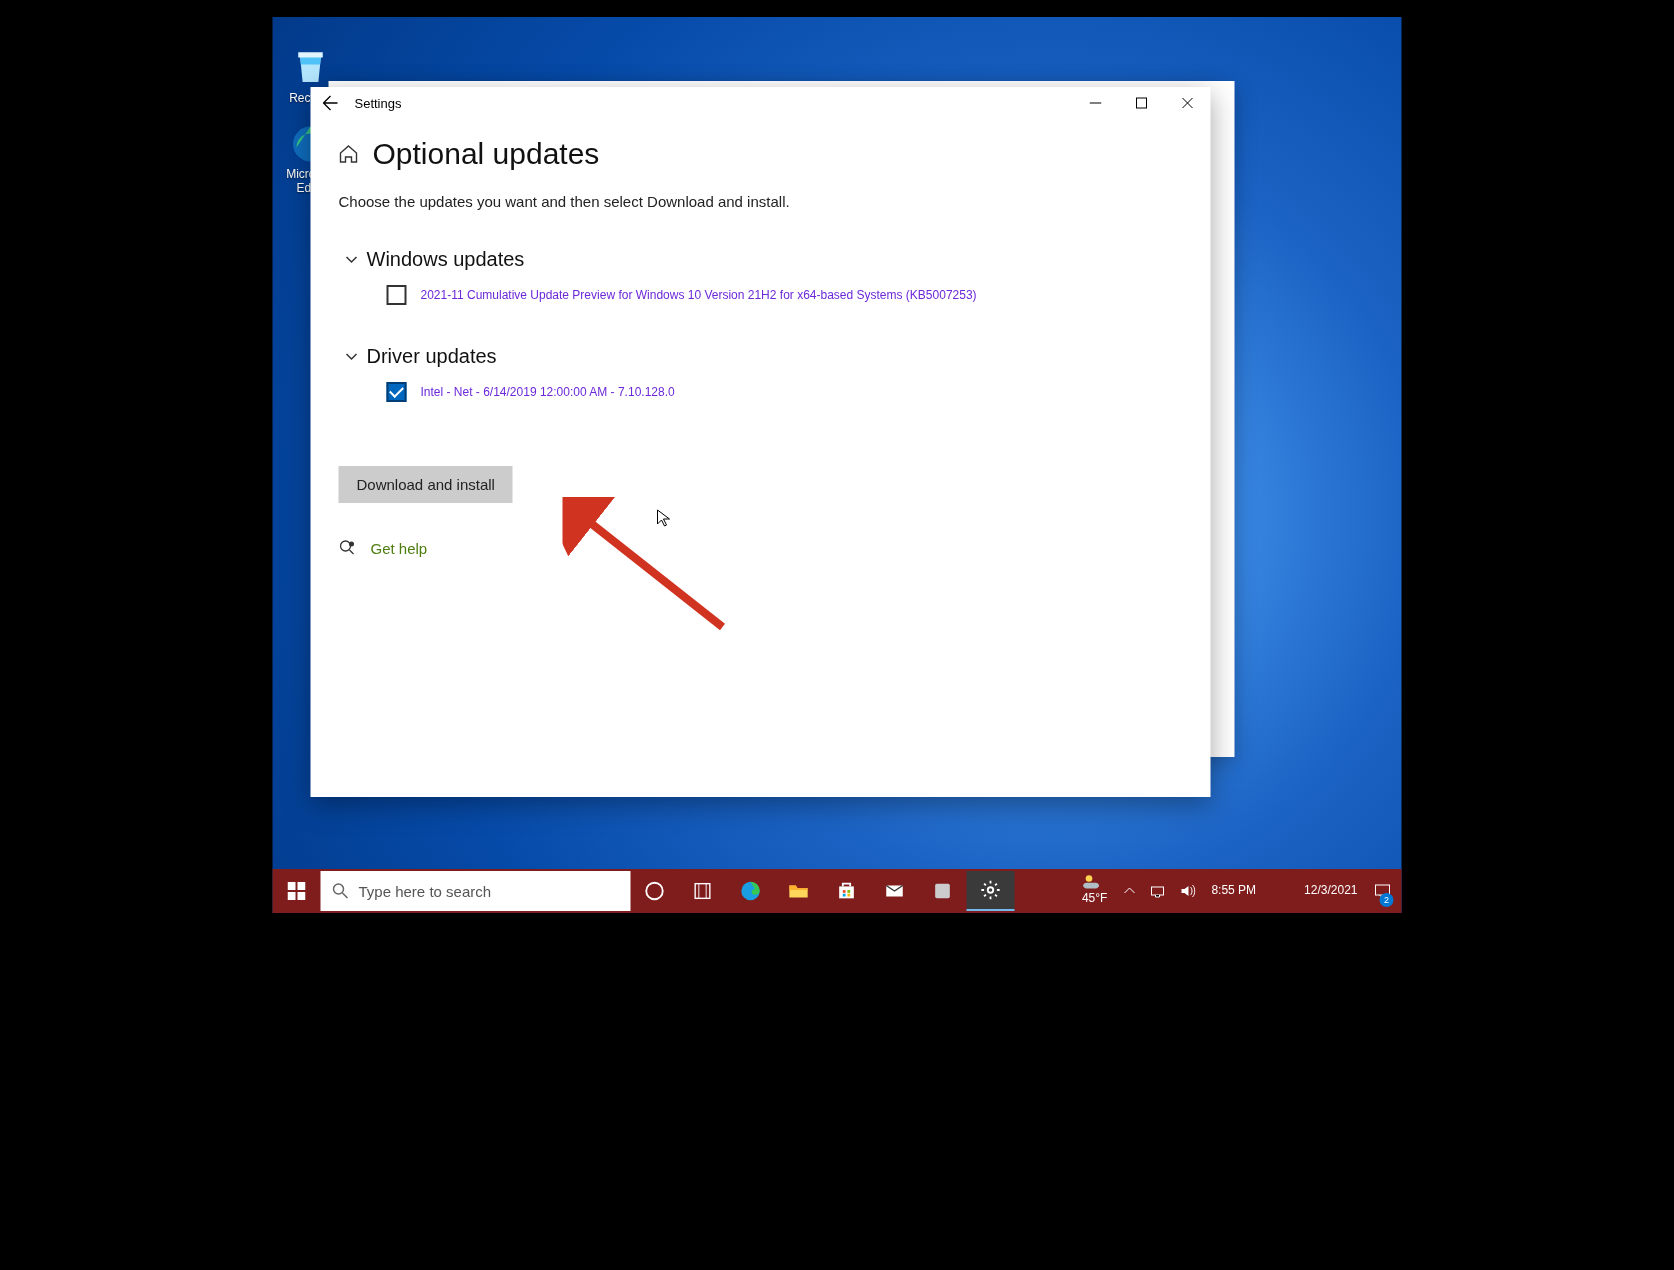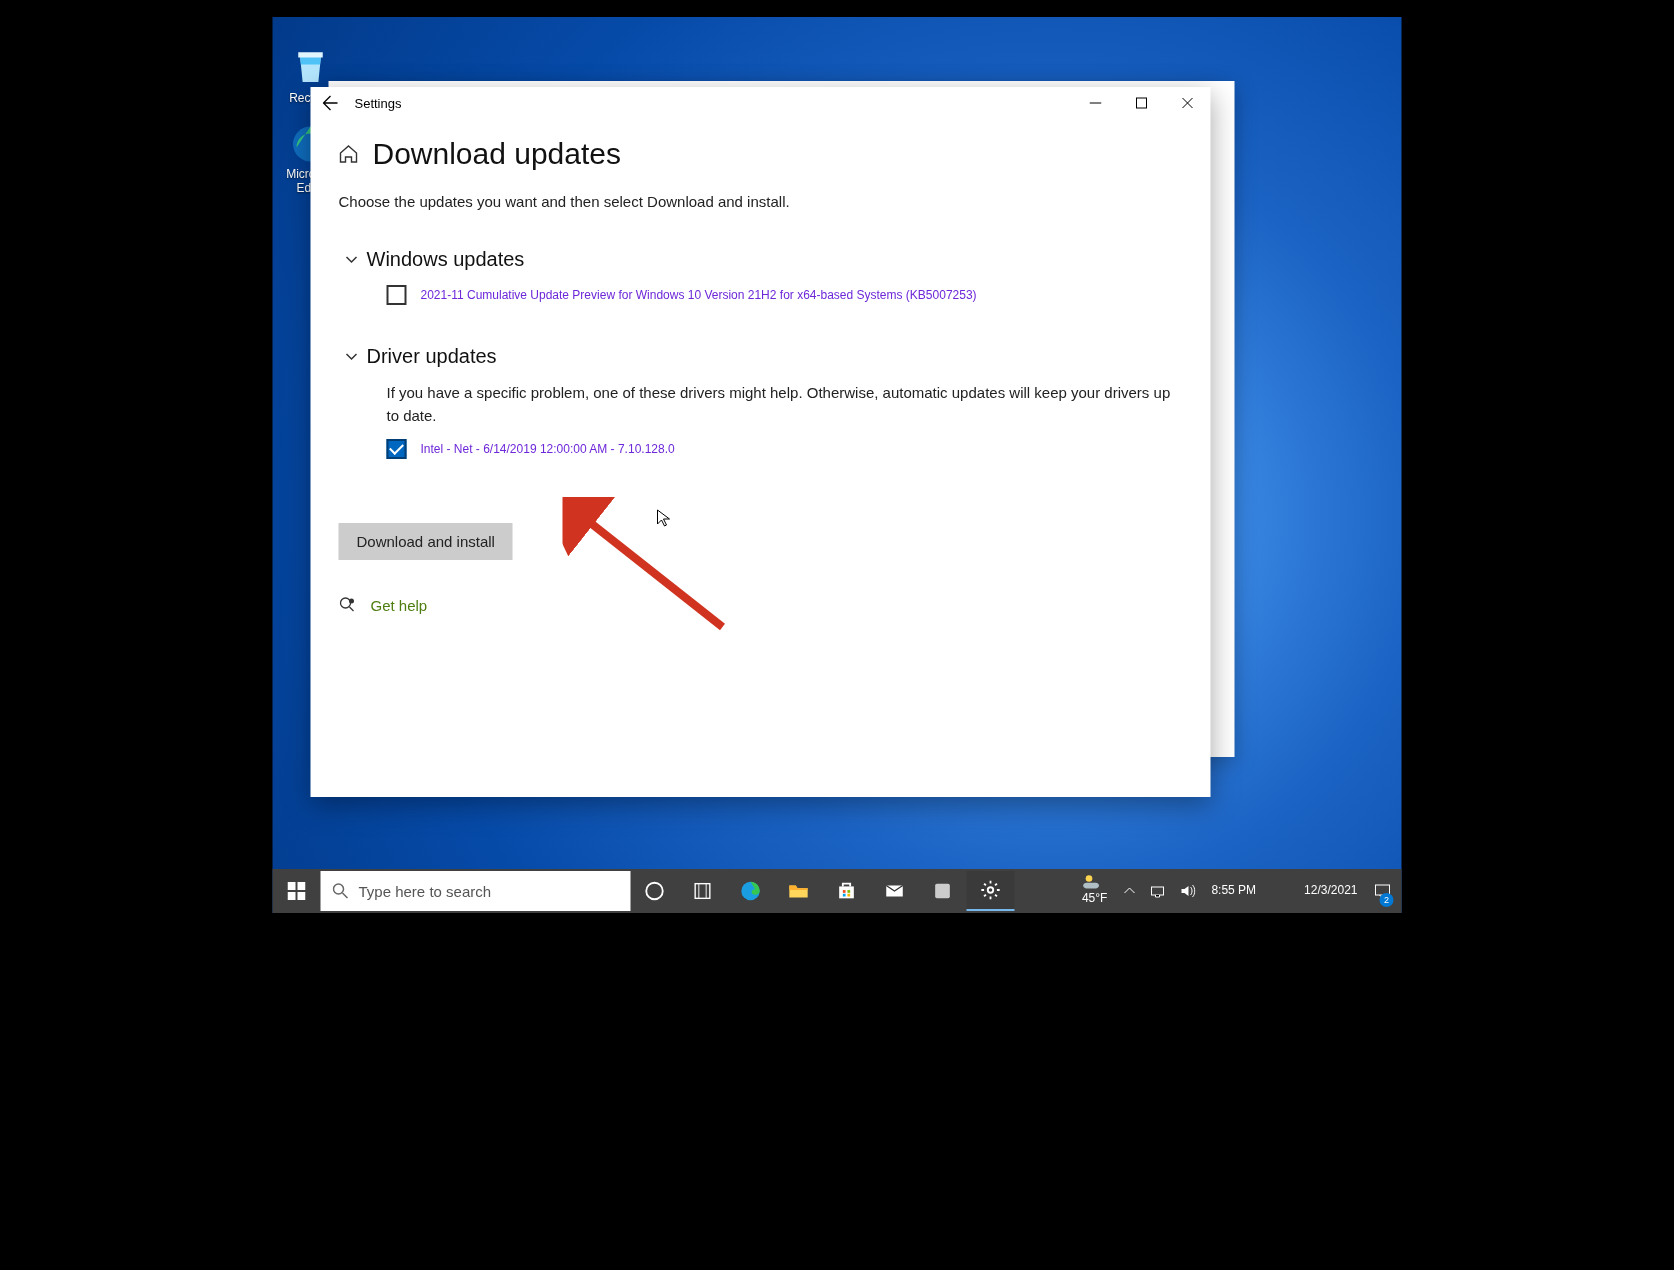--- a/index.html
+++ b/index.html
@@ -43,21 +43,21 @@
 
 .action-btn { margin:24px 0 32px 0; padding:10px 18px; background:#ccc; border:none; font-size:15px; color:#222; cursor:pointer; }
 
 .help-row { display:flex; align-items:center; gap:14px; margin-top:4px; }
 .help-icon { width:18px; height:18px; }
 .help-link { color:#4d7c0f; font-size:15px; cursor:pointer; }
 
 .annot-arrow { position:absolute; left:290px; top:480px; pointer-events:none; z-index:30; }
 .cursor-annot { position:absolute; left:384px; top:492px; pointer-events:none; z-index:31; }
 
-.taskbar { position:absolute; left:0; right:0; bottom:0; height:44px; background:#404040; display:flex; align-items:center; color:#fff; font-size:12px; }
+.taskbar { position:absolute; left:0; right:0; bottom:0; height:44px; background:#7f1d1d; display:flex; align-items:center; color:#fff; font-size:12px; }
 .start-btn { width:48px; height:40px; display:flex; align-items:center; justify-content:center; cursor:pointer; }
 .search-box { flex:0 0 310px; height:40px; background:#fff; display:flex; align-items:center; gap:10px; padding:0 12px; color:#666; cursor:text; }
 .tb-icons { display:flex; align-items:center; height:40px; }
 .tb-ic { width:48px; height:40px; display:flex; align-items:center; justify-content:center; cursor:pointer; }
 .tb-ic svg { width:22px; height:22px; }
 .tb-ic.active { background:#3a3a3a; border-bottom:2px solid #76b9ed; }
 .tb-spacer { flex:1; }
 .tray { display:flex; align-items:center; gap:2px; padding-right:4px; }
 .tray-item { padding:0 6px; height:40px; display:flex; align-items:center; cursor:pointer;gap:48px; }
 .weather { display:flex; align-items:flex-start; gap:0; padding:0 10px;flex-direction:column; }
@@ -116,21 +116,21 @@
               <path d="M1 1l10 10M11 1L1 11" stroke="#000"></path>
             </svg>
       </div>
     </div>
 
     <div class="content">
       <div class="heading-row">
         <svg class="home-icon" viewBox="0 0 20 20">
               <path d="M10 2l8 7v9h-5v-5H7v5H2v-9z" fill="none" stroke="#333" stroke-width="1.4"></path>
             </svg>
-        <h1 class="page-title">Download updates</h1>
+        <h1 class="page-title">Optional updates</h1>
       </div>
       <p class="instr">Choose the updates you want and then select Download and install.</p>
 
       <div class="section">
         <div class="section-header">
           <svg class="chevron" viewBox="0 0 14 14">
                 <path d="M2 4l5 5 5-5" stroke="#333" stroke-width="1.5" fill="none"></path>
               </svg>
           <span class="section-title">Windows updates</span>
         </div>
@@ -140,21 +140,20 @@
         </div>
       </div>
 
       <div class="section">
         <div class="section-header">
           <svg class="chevron" viewBox="0 0 14 14">
                 <path d="M2 4l5 5 5-5" stroke="#333" stroke-width="1.5" fill="none"></path>
               </svg>
           <span class="section-title">Driver updates</span>
         </div>
-        <p class="section-note">If you have a specific problem, one of these drivers might help. Otherwise, automatic updates will keep your drivers up to date.</p>
         <div class="update-item">
           <span class="chk checked"></span>
           <span class="update-label">Intel - Net - 6/14/2019 12:00:00 AM - 7.10.128.0</span>
         </div>
       </div>
 
       <button class="action-btn">Download and install</button>
 
       <div class="help-row">
         <svg class="help-icon" viewBox="0 0 18 18">

